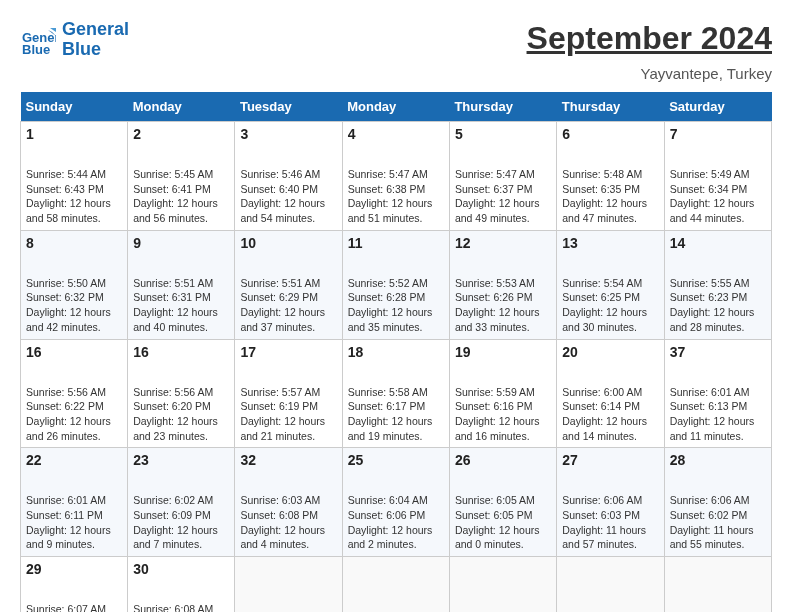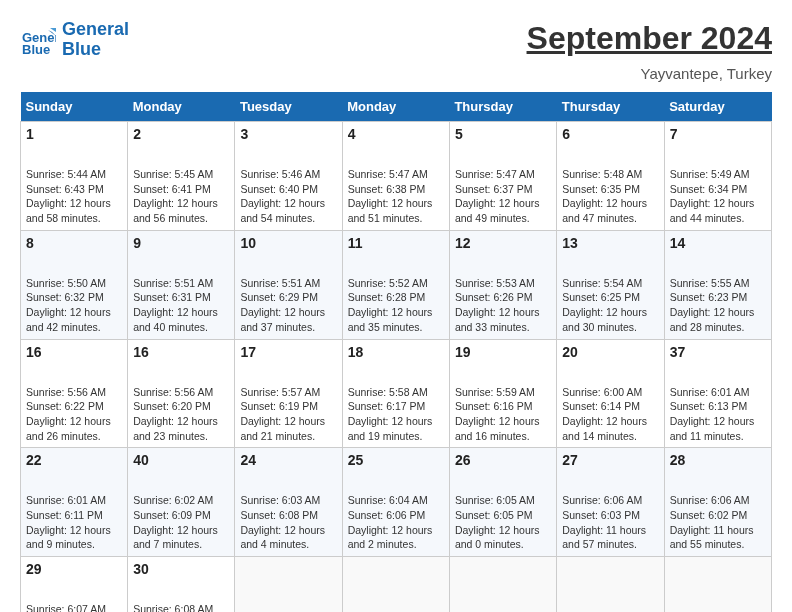--- a/index.html
+++ b/index.html
@@ -208,25 +208,25 @@
           <span class="day-num">37</span>
           <div class="day-info">Sunrise: 6:01 AM<br>Sunset: 6:13 PM<br>Daylight: 12 hours<br>and 11 minutes.</div>
         </td>
       </tr>
       <tr>
         <td>
           <span class="day-num">22</span>
           <div class="day-info">Sunrise: 6:01 AM<br>Sunset: 6:11 PM<br>Daylight: 12 hours<br>and 9 minutes.</div>
         </td>
         <td>
-          <span class="day-num">40</span>
+          <span class="day-num">23</span>
           <div class="day-info">Sunrise: 6:02 AM<br>Sunset: 6:09 PM<br>Daylight: 12 hours<br>and 7 minutes.</div>
         </td>
         <td>
-          <span class="day-num">24</span>
+          <span class="day-num">32</span>
           <div class="day-info">Sunrise: 6:03 AM<br>Sunset: 6:08 PM<br>Daylight: 12 hours<br>and 4 minutes.</div>
         </td>
         <td>
           <span class="day-num">25</span>
           <div class="day-info">Sunrise: 6:04 AM<br>Sunset: 6:06 PM<br>Daylight: 12 hours<br>and 2 minutes.</div>
         </td>
         <td>
           <span class="day-num">26</span>
           <div class="day-info">Sunrise: 6:05 AM<br>Sunset: 6:05 PM<br>Daylight: 12 hours<br>and 0 minutes.</div>
         </td>

